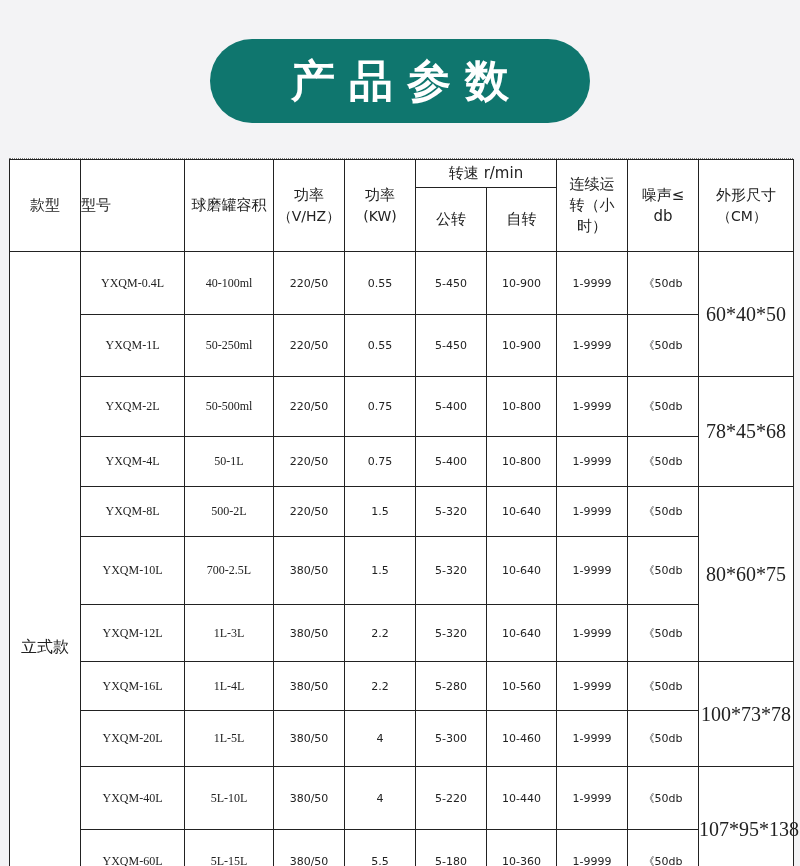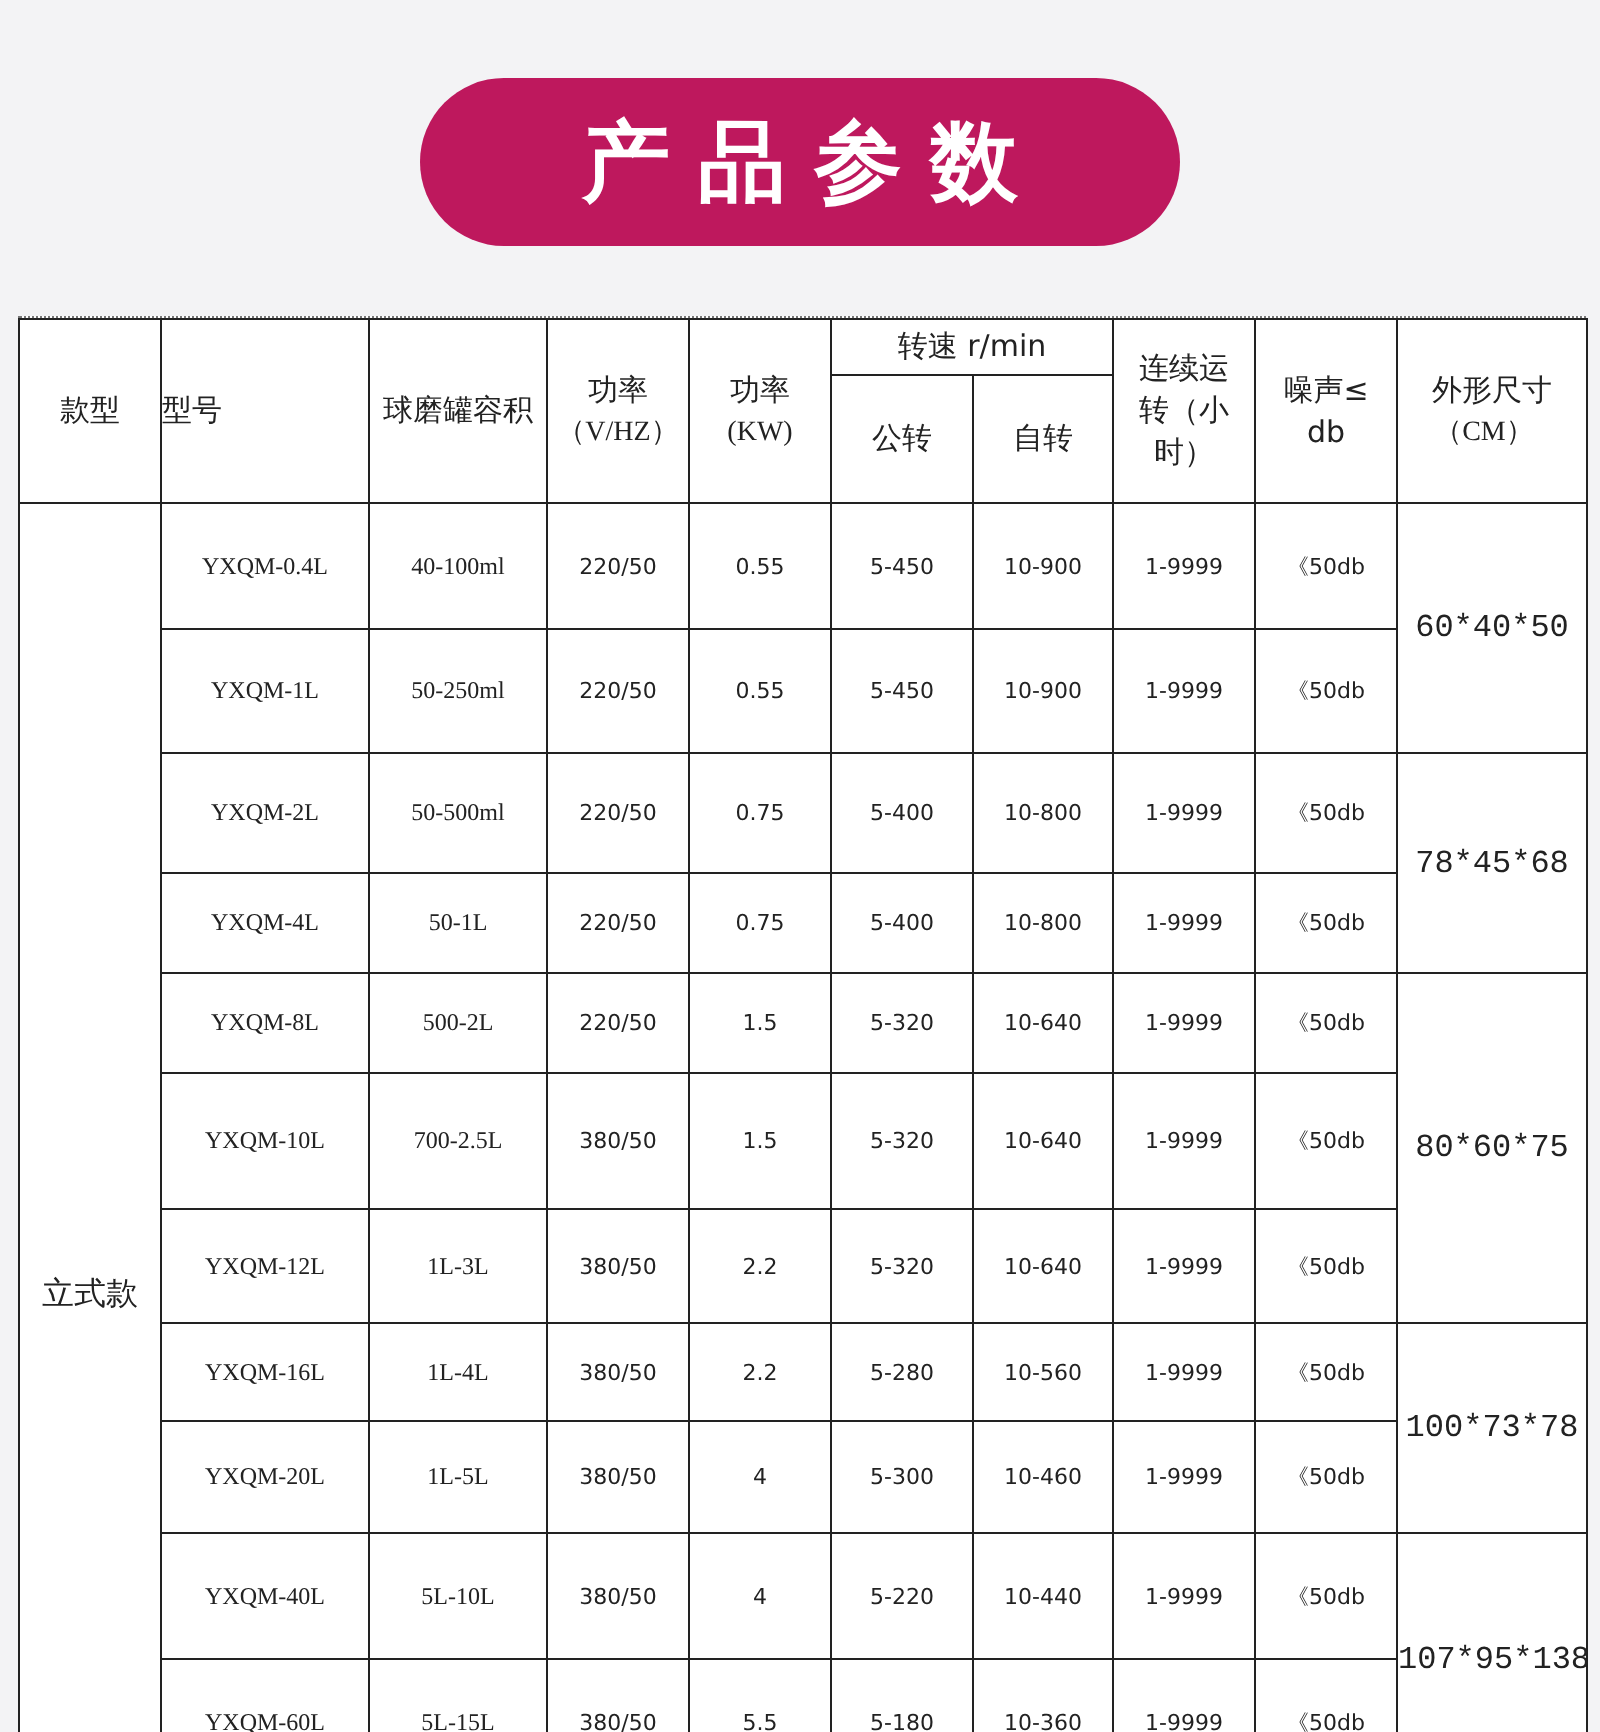--- a/index.html
+++ b/index.html
@@ -5,46 +5,46 @@
     html, body { margin: 0; padding: 0; }
     body {
       width: 800px; height: 866px; overflow: hidden;
       background: #f3f3f5;
       font-family: "DejaVu Sans", sans-serif;
       position: relative;
     }
     .title-pill {
       position: absolute; left: 210px; top: 39px;
       width: 380px; height: 84px; border-radius: 42px;
-      background: #be185d; color: #ffffff;
+      background: #0f766e; color: #ffffff;
       display: flex; align-items: center; justify-content: center;
       font-size: 44px; font-weight: bold; letter-spacing: 14px;
       padding-left: 14px; box-sizing: border-box;
     }
     .table-wrap {
       position: absolute; left: 9px; top: 158px; width: 784px;
       background: #ffffff;
       border-top: 1px dotted #777;
     }
     table {
       border-collapse: collapse; table-layout: fixed; width: 784px;
       color: #222;
     }
     td, th {
       border: 1.5px solid #222; text-align: center; vertical-align: middle;
       padding: 0; font-weight: normal;
     }
     th { font-size: 15px; line-height: 21px; color: #222; }
     td { font-size: 12px; font-family: "Liberation Serif", serif; }
     td.num { font-family: "DejaVu Sans", sans-serif; font-size: 11px; }
-    td.dims { font-family: Liberation Mono, monospace; font-size: 16px; }
+    td.dims { font-family: Liberation Serif, serif; font-size: 20px; }
     td.category { font-size: 16px; font-family: "DejaVu Sans", sans-serif; }
     .model-head { text-align: left; padding-right: 18px; }
     .dims-head { text-align: center; padding-right: 8px; }
-    .sub { font-size: 14px; font-family: Liberation Serif, serif; }
+    .sub { font-size: 14px; }
   </style>
 </head>
 <body>
 
 <div class="title-pill">产品参数</div>
 
 <div class="table-wrap">
 <table>
   <colgroup>
     <col style="width:71px">

